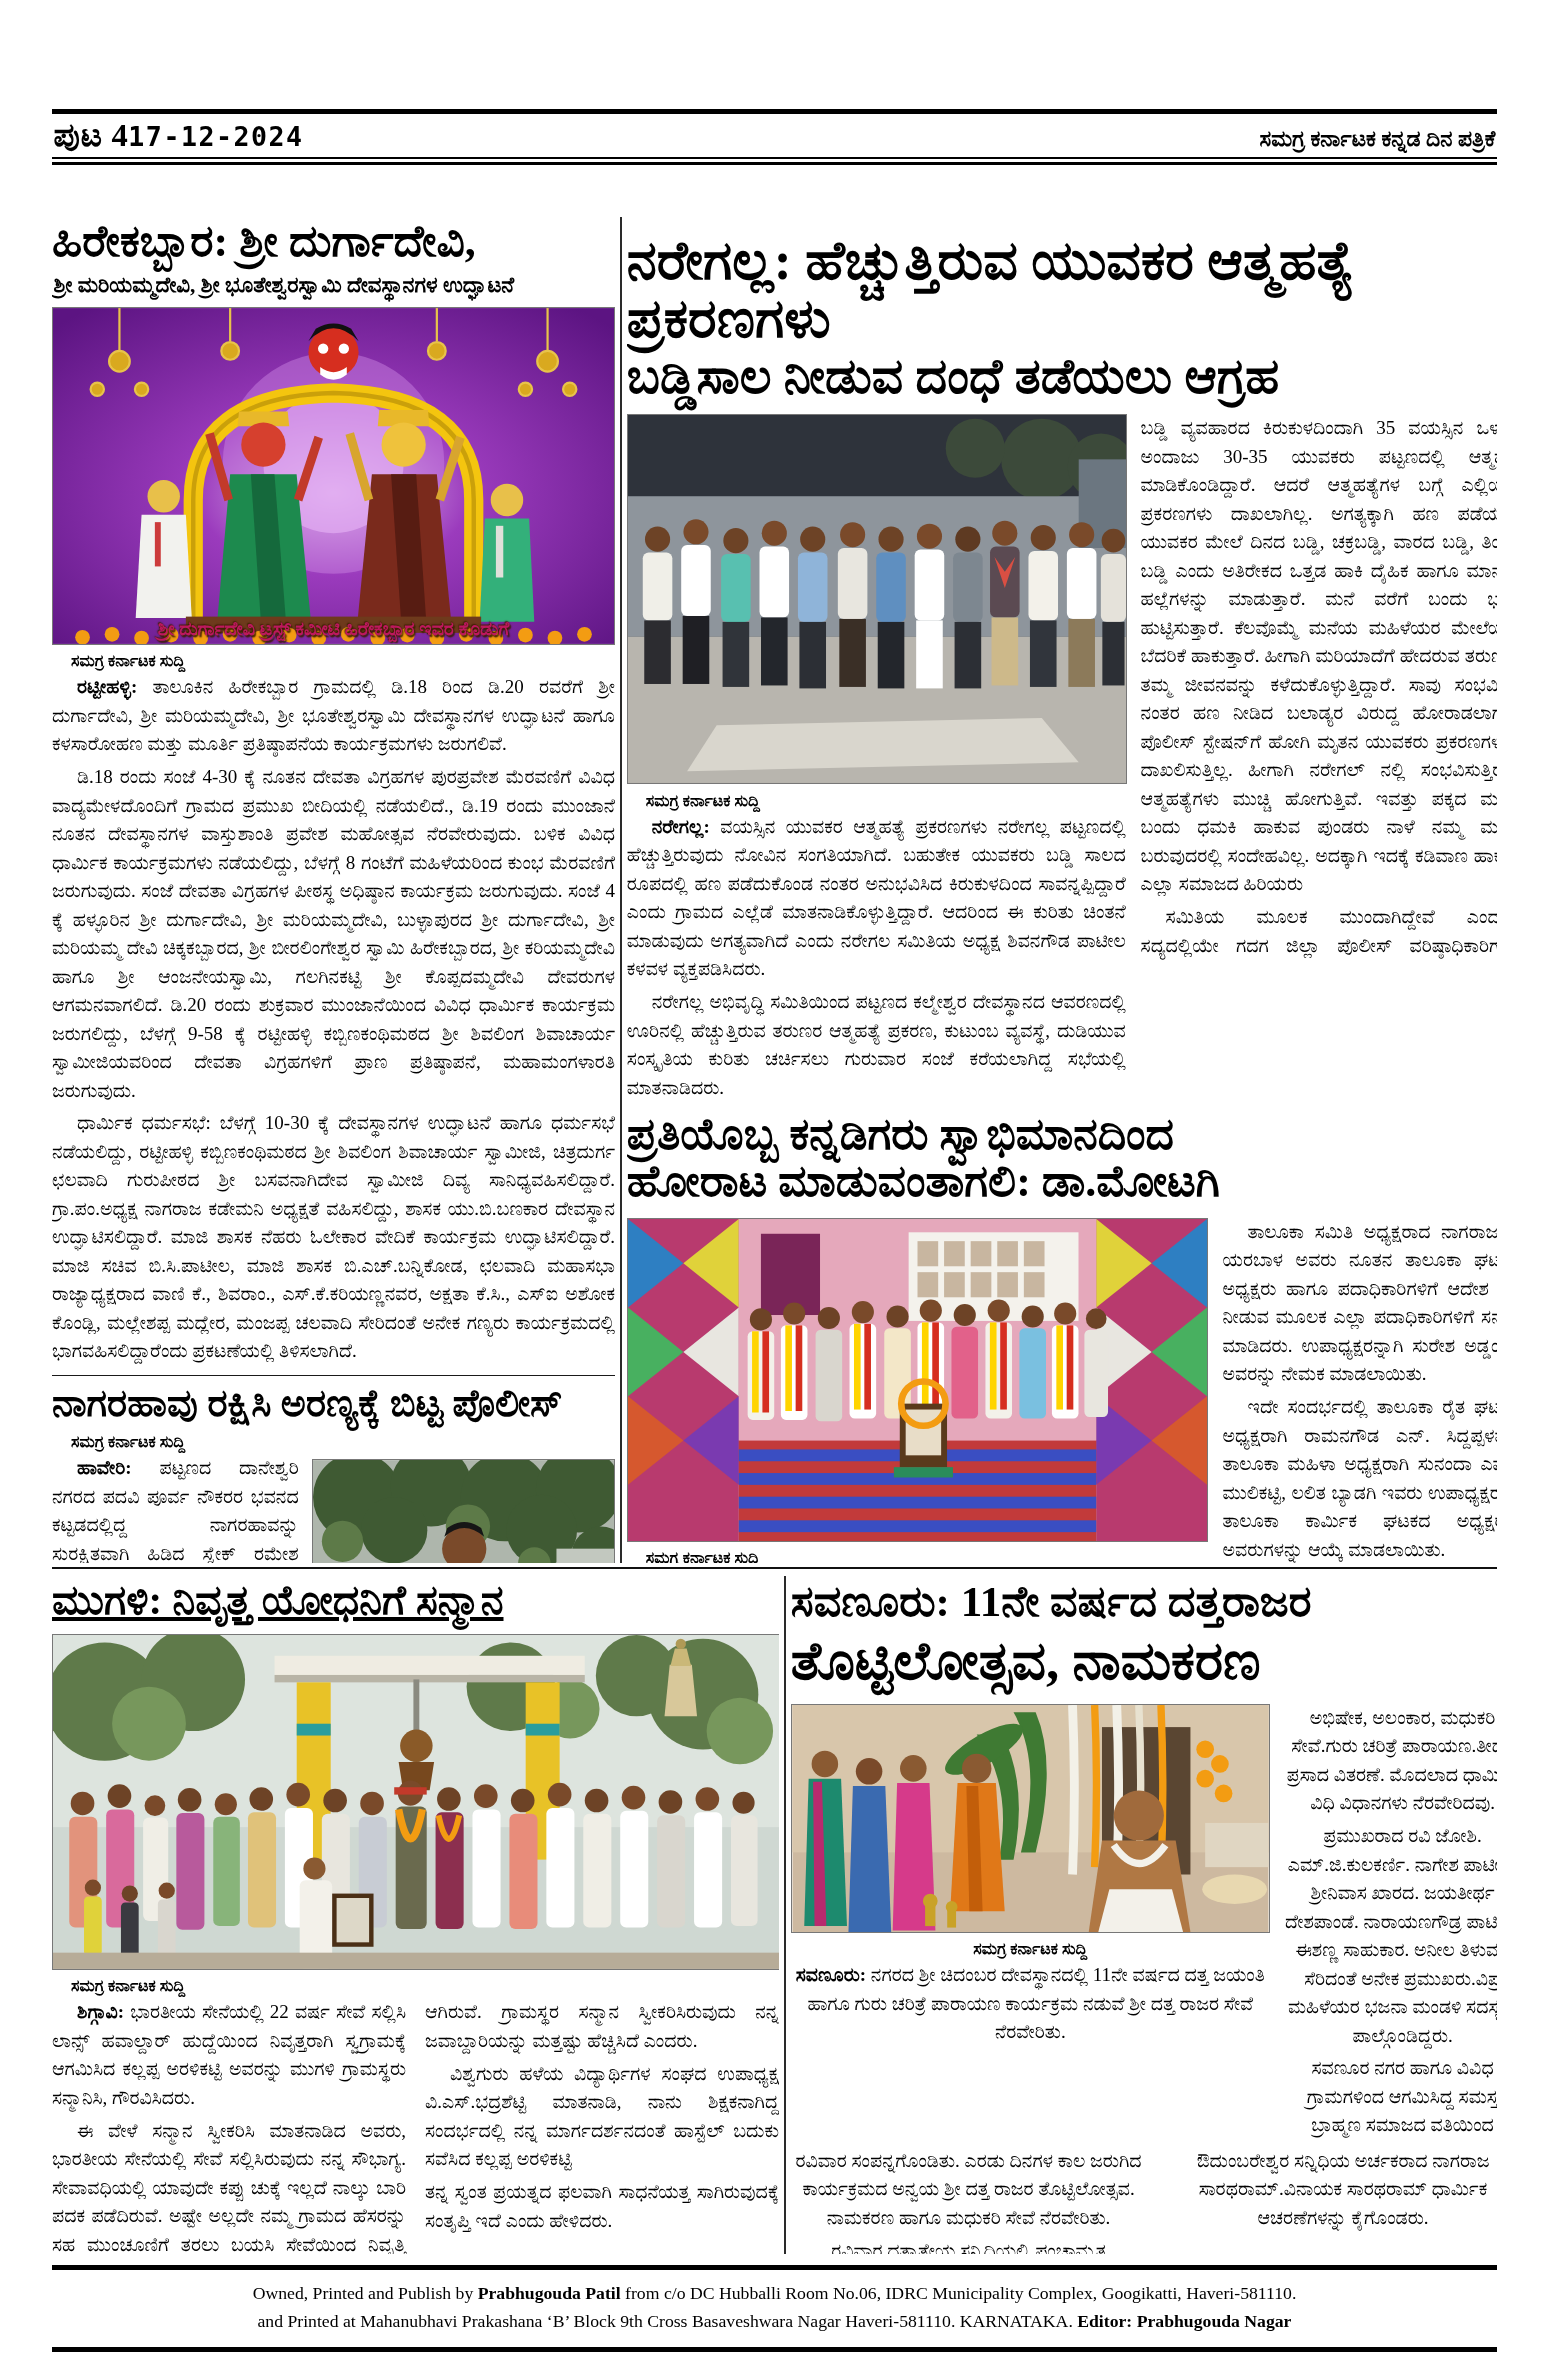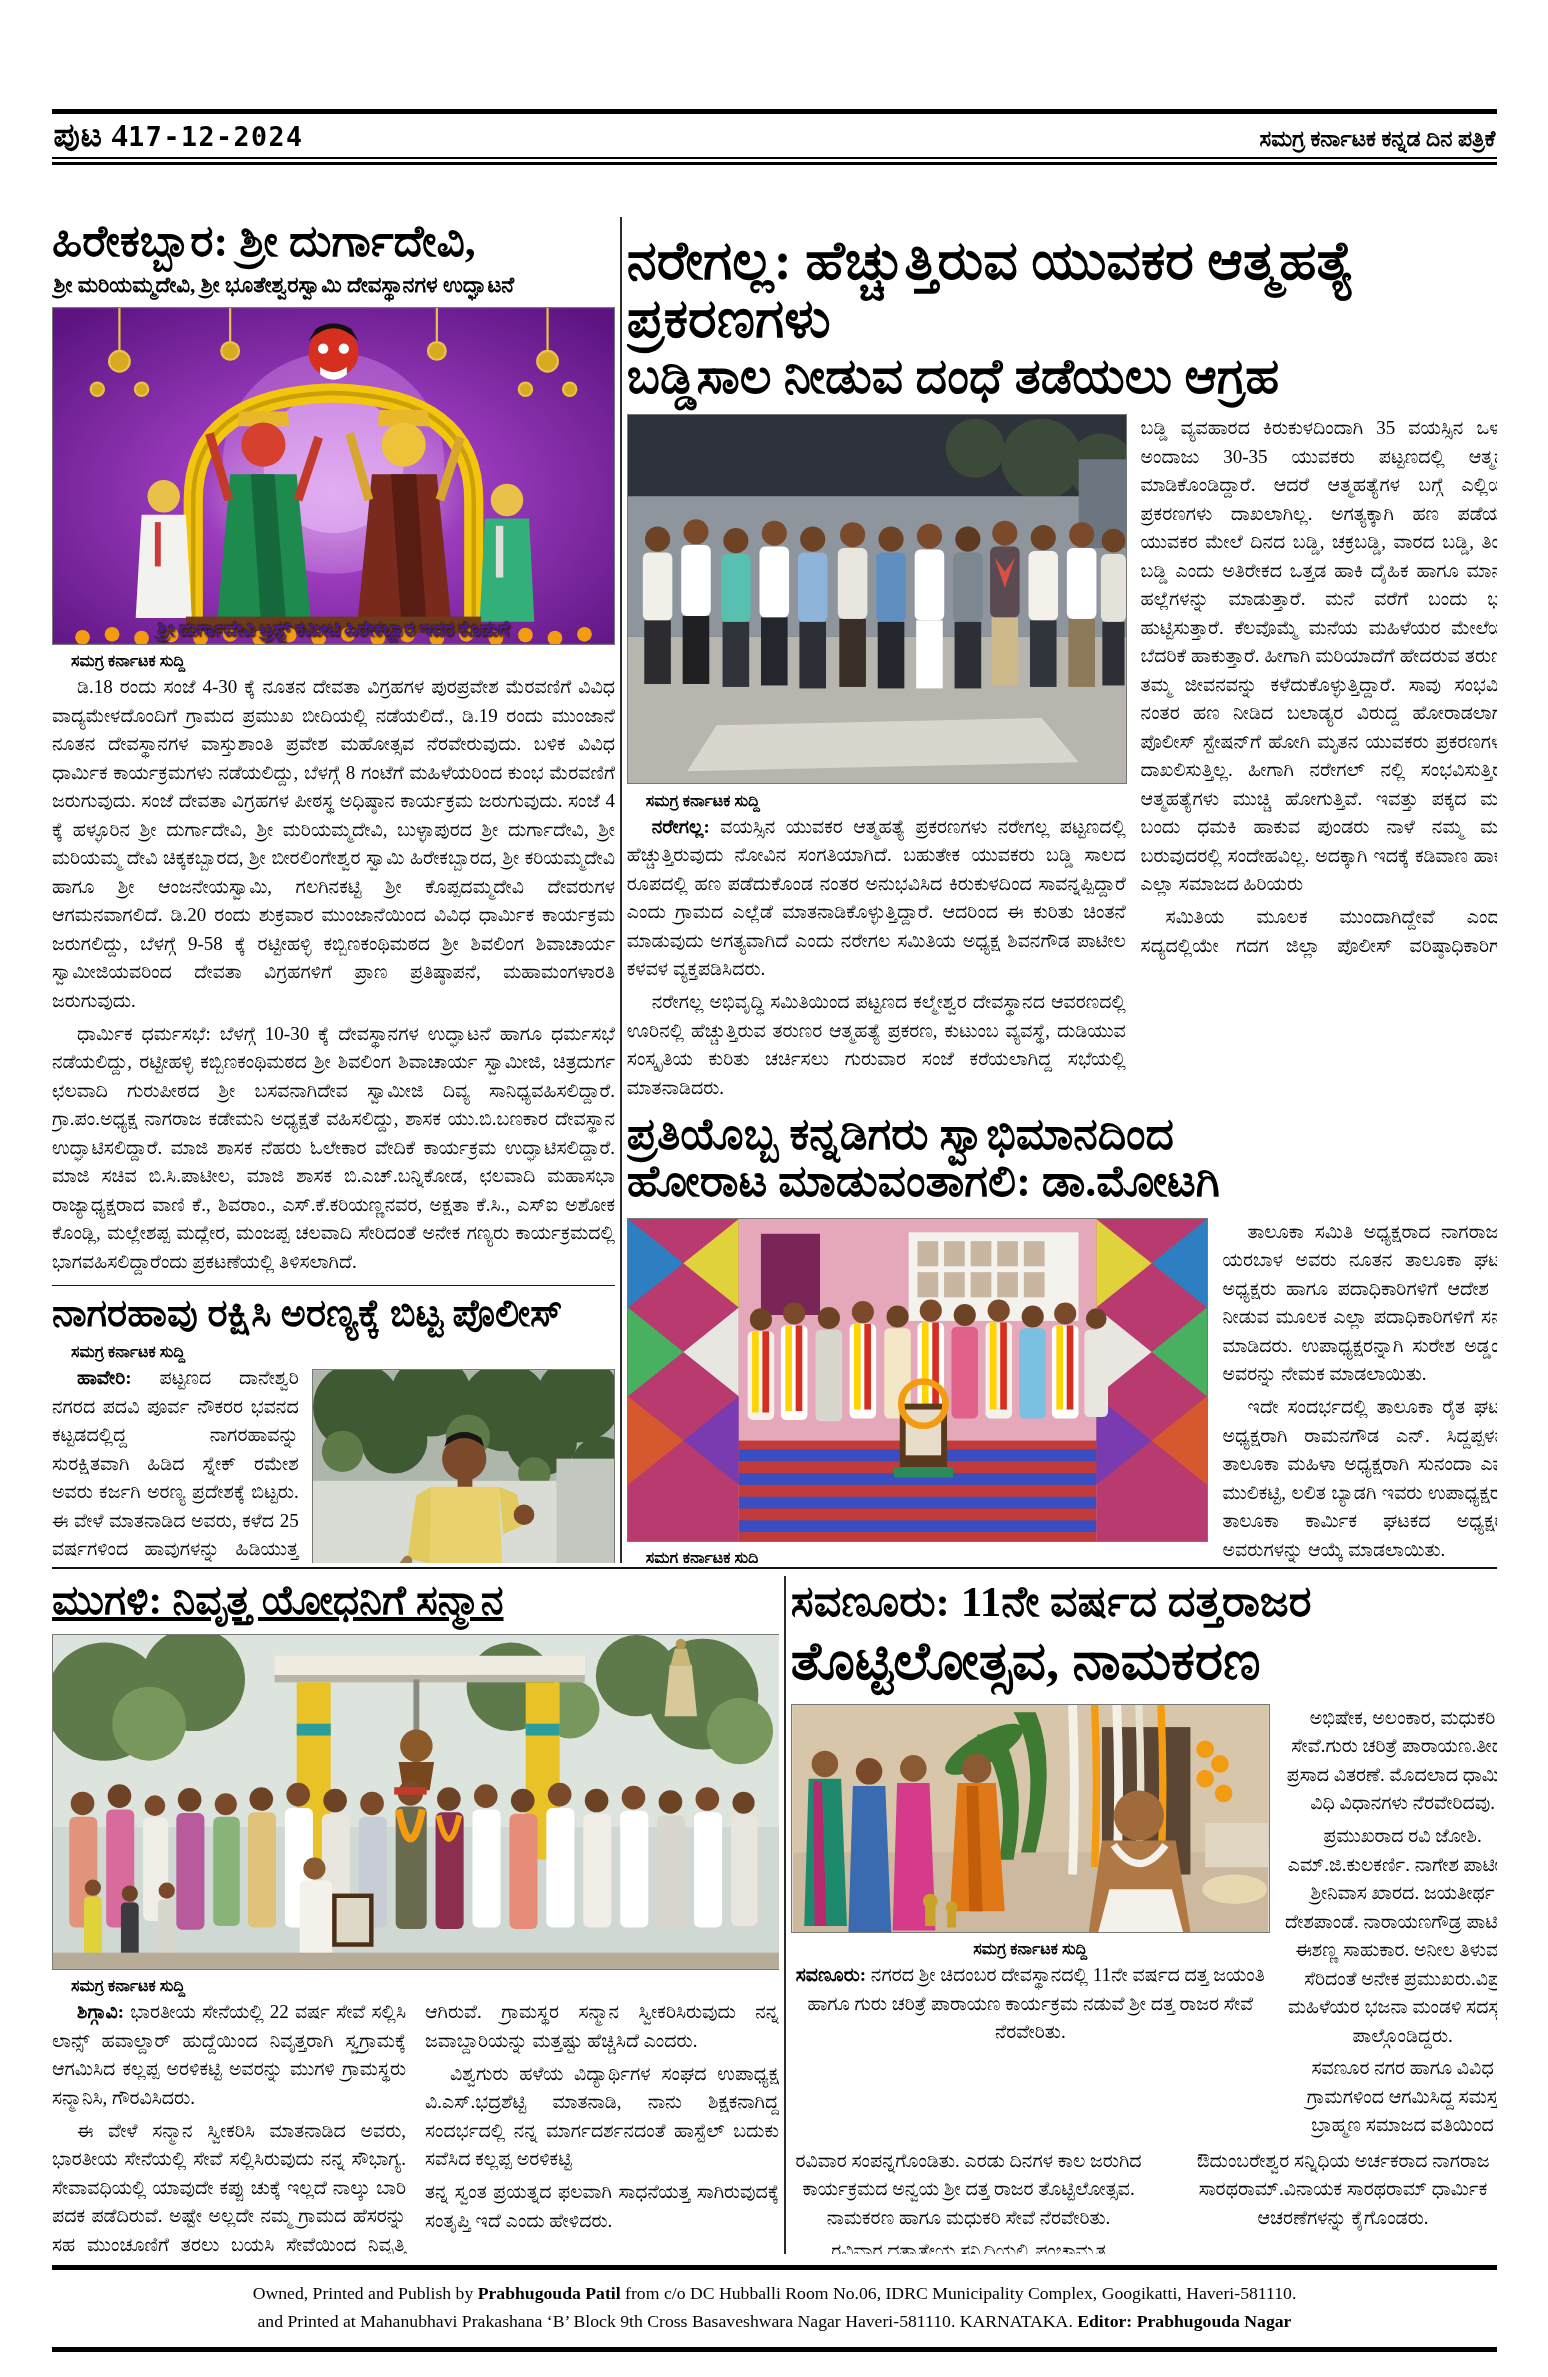--- a/index.html
+++ b/index.html
@@ -34,21 +34,21 @@
   .body-txt p{font-size:19px;line-height:1.5;text-align:justify;margin:0 0 4.4px 0;text-indent:25px;}
   .body-txt p.noindent{text-indent:0;}
   .body-txt b.dl{font-weight:bold;}
   .center-txt p{text-align:center;text-indent:0;}
   .twocol{column-count:2;column-gap:19px;column-rule:none;}
   .hrule{border-top:1.8px solid #1a1a1a;margin:8.9px 0 3px 0;}
   
   .photo{position:relative;border:0.7px solid #777;line-height:0;}
   .photo svg{display:block;}
   .photo-caption{position:absolute;left:0;right:0;bottom:4.4px;text-align:center;
-     font-size:19px;font-weight:bold;color:#4c1d95;line-height:1.1;
+     font-size:19px;font-weight:bold;color:#be185d;line-height:1.1;
      text-shadow:1.5px 1.5px 1.5px #3a1d00,-0.7px -0.7px 1.5px #3a1d00;}
   .float-photo{float:right;margin:4.4px 0 5.9px 13.3px;}
   
   .split{display:grid;grid-template-columns:499px 380px;column-gap:14.8px;}
   .split-d{display:grid;grid-template-columns:581px 299px;column-gap:14.8px;}
   .split-f{display:grid;grid-template-columns:479px 236px;column-gap:14.8px;}
   .clip{overflow:hidden;}
   
   .footer{margin-top:10.3px;border-top:5.2px solid #000;border-bottom:5.2px solid #000;padding:10.3px 0 11.8px 0;}
   .footer p{margin:1.5px 0;text-align:center;font-size:17.7px;line-height:1.45;}
@@ -166,20 +166,21 @@
                   <circle cx="640" cy="443" r="10"></circle>
                 <circle cx="680" cy="447" r="10"></circle>
                   <circle cx="720" cy="442" r="10"></circle>
               </g>
             </svg>
             <div class="photo-caption">ಶ್ರೀ ದುರ್ಗಾದೇವಿ ಟ್ರಸ್ಟ್ ಕಮೀಟಿ ಹಿರೇಕಬ್ಬಾರ ಇವರ ಕೊಡುಗೆ</div>
           </div>
 
           <div class="byline">ಸಮಗ್ರ ಕರ್ನಾಟಕ ಸುದ್ದಿ</div>
           <div class="body-txt">
+            <p><b class="dl">ರಟ್ಟೀಹಳ್ಳಿ:</b> <span>ತಾಲೂಕಿನ ಹಿರೇಕಬ್ಬಾರ ಗ್ರಾಮದಲ್ಲಿ ಡಿ.18 ರಿಂದ ಡಿ.20 ರವರೆಗೆ ಶ್ರೀ ದುರ್ಗಾದೇವಿ, ಶ್ರೀ ಮರಿಯಮ್ಮದೇವಿ, ಶ್ರೀ ಭೂತೇಶ್ವರಸ್ವಾಮಿ ದೇವಸ್ಥಾನಗಳ ಉದ್ಘಾಟನೆ ಹಾಗೂ ಕಳಸಾರೋಹಣ ಮತ್ತು ಮೂರ್ತಿ ಪ್ರತಿಷ್ಠಾಪನೆಯ ಕಾರ್ಯಕ್ರಮಗಳು ಜರುಗಲಿವೆ.</span></p>
             <p>ಡಿ.18 ರಂದು ಸಂಜೆ 4-30 ಕ್ಕೆ ನೂತನ ದೇವತಾ ವಿಗ್ರಹಗಳ ಪುರಪ್ರವೇಶ ಮೆರವಣಿಗೆ ವಿವಿಧ ವಾದ್ಯಮೇಳದೊಂದಿಗೆ ಗ್ರಾಮದ ಪ್ರಮುಖ ಬೀದಿಯಲ್ಲಿ ನಡೆಯಲಿದೆ., ಡಿ.19 ರಂದು ಮುಂಜಾನೆ ನೂತನ ದೇವಸ್ಥಾನಗಳ ವಾಸ್ತುಶಾಂತಿ ಪ್ರವೇಶ ಮಹೋತ್ಸವ ನೆರವೇರುವುದು. ಬಳಿಕ ವಿವಿಧ ಧಾರ್ಮಿಕ ಕಾರ್ಯಕ್ರಮಗಳು ನಡೆಯಲಿದ್ದು, ಬೆಳಗ್ಗೆ 8 ಗಂಟೆಗೆ ಮಹಿಳೆಯರಿಂದ ಕುಂಭ ಮೆರವಣಿಗೆ ಜರುಗುವುದು. ಸಂಜೆ ದೇವತಾ ವಿಗ್ರಹಗಳ ಪೀಠಸ್ಥ ಅಧಿಷ್ಠಾನ ಕಾರ್ಯಕ್ರಮ ಜರುಗುವುದು. ಸಂಜೆ 4 ಕ್ಕೆ ಹಳ್ಳೂರಿನ ಶ್ರೀ ದುರ್ಗಾದೇವಿ, ಶ್ರೀ ಮರಿಯಮ್ಮದೇವಿ, ಬುಳ್ಳಾಪುರದ ಶ್ರೀ ದುರ್ಗಾದೇವಿ, ಶ್ರೀ ಮರಿಯಮ್ಮ ದೇವಿ ಚಿಕ್ಕಕಬ್ಬಾರದ, ಶ್ರೀ ಬೀರಲಿಂಗೇಶ್ವರ ಸ್ವಾಮಿ ಹಿರೇಕಬ್ಬಾರದ, ಶ್ರೀ ಕರಿಯಮ್ಮದೇವಿ ಹಾಗೂ ಶ್ರೀ ಆಂಜನೇಯಸ್ವಾಮಿ, ಗಲಗಿನಕಟ್ಟಿ ಶ್ರೀ ಕೊಪ್ಪದಮ್ಮದೇವಿ ದೇವರುಗಳ ಆಗಮನವಾಗಲಿದೆ. ಡಿ.20 ರಂದು ಶುಕ್ರವಾರ ಮುಂಜಾನೆಯಿಂದ ವಿವಿಧ ಧಾರ್ಮಿಕ ಕಾರ್ಯಕ್ರಮ ಜರುಗಲಿದ್ದು, ಬೆಳಗ್ಗೆ 9-58 ಕ್ಕೆ ರಟ್ಟೀಹಳ್ಳಿ ಕಬ್ಬಿಣಕಂಥಿಮಠದ ಶ್ರೀ ಶಿವಲಿಂಗ ಶಿವಾಚಾರ್ಯ ಸ್ವಾಮೀಜಿಯವರಿಂದ ದೇವತಾ ವಿಗ್ರಹಗಳಿಗೆ ಪ್ರಾಣ ಪ್ರತಿಷ್ಠಾಪನೆ, ಮಹಾಮಂಗಳಾರತಿ ಜರುಗುವುದು.</p>
             <p>ಧಾರ್ಮಿಕ ಧರ್ಮಸಭೆ: ಬೆಳಗ್ಗೆ 10-30 ಕ್ಕೆ ದೇವಸ್ಥಾನಗಳ ಉದ್ಘಾಟನೆ ಹಾಗೂ ಧರ್ಮಸಭೆ ನಡೆಯಲಿದ್ದು, ರಟ್ಟೀಹಳ್ಳಿ ಕಬ್ಬಿಣಕಂಥಿಮಠದ ಶ್ರೀ ಶಿವಲಿಂಗ ಶಿವಾಚಾರ್ಯ ಸ್ವಾಮೀಜಿ, ಚಿತ್ರದುರ್ಗ ಛಲವಾದಿ ಗುರುಪೀಠದ ಶ್ರೀ ಬಸವನಾಗಿದೇವ ಸ್ವಾಮೀಜಿ ದಿವ್ಯ ಸಾನಿಧ್ಯವಹಿಸಲಿದ್ದಾರೆ. ಗ್ರಾ.ಪಂ.ಅಧ್ಯಕ್ಷ ನಾಗರಾಜ ಕಡೇಮನಿ ಅಧ್ಯಕ್ಷತೆ ವಹಿಸಲಿದ್ದು, ಶಾಸಕ ಯು.ಬಿ.ಬಣಕಾರ ದೇವಸ್ಥಾನ ಉದ್ಘಾಟಿಸಲಿದ್ದಾರೆ. ಮಾಜಿ ಶಾಸಕ ನೆಹರು ಓಲೇಕಾರ ವೇದಿಕೆ ಕಾರ್ಯಕ್ರಮ ಉದ್ಘಾಟಿಸಲಿದ್ದಾರೆ. ಮಾಜಿ ಸಚಿವ ಬಿ.ಸಿ.ಪಾಟೀಲ, ಮಾಜಿ ಶಾಸಕ ಬಿ.ಎಚ್.ಬನ್ನಿಕೋಡ, ಛಲವಾದಿ ಮಹಾಸಭಾ ರಾಜ್ಯಾಧ್ಯಕ್ಷರಾದ ವಾಣಿ ಕೆ., ಶಿವರಾಂ., ಎಸ್.ಕೆ.ಕರಿಯಣ್ಣನವರ, ಅಕ್ಷತಾ ಕೆ.ಸಿ., ಎಸ್‌ಐ ಅಶೋಕ ಕೊಂಡ್ಲಿ, ಮಲ್ಲೇಶಪ್ಪ ಮದ್ಲೇರ, ಮಂಜಪ್ಪ ಚಲವಾದಿ ಸೇರಿದಂತೆ ಅನೇಕ ಗಣ್ಯರು ಕಾರ್ಯಕ್ರಮದಲ್ಲಿ ಭಾಗವಹಿಸಲಿದ್ದಾರೆಂದು ಪ್ರಕಟಣೆಯಲ್ಲಿ ತಿಳಿಸಲಾಗಿದೆ.</p>
           </div>
         </article>
 
         <div class="hrule"></div>
 
         <article>
           <h2 class="hl hl-c">ನಾಗರಹಾವು ರಕ್ಷಿಸಿ ಅರಣ್ಯಕ್ಕೆ ಬಿಟ್ಟ ಪೊಲೀಸ್</h2>
           <div class="byline">ಸಮಗ್ರ ಕರ್ನಾಟಕ ಸುದ್ದಿ</div>

